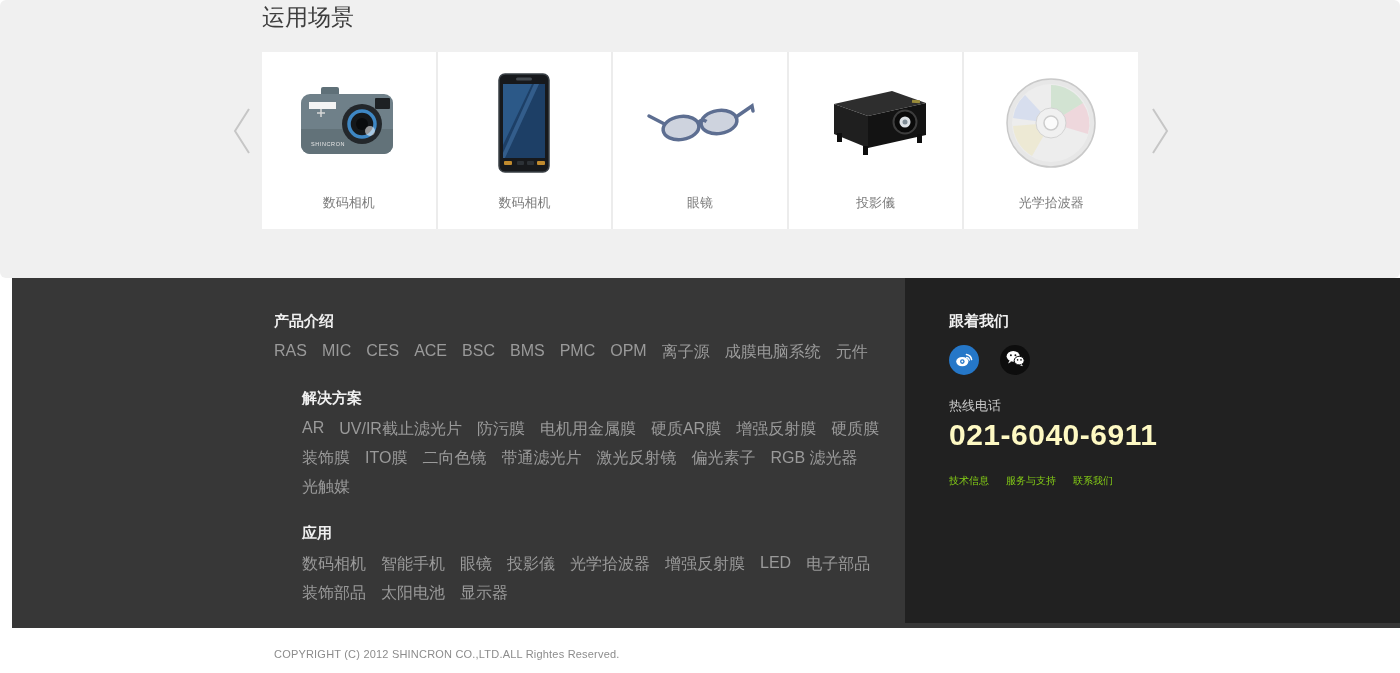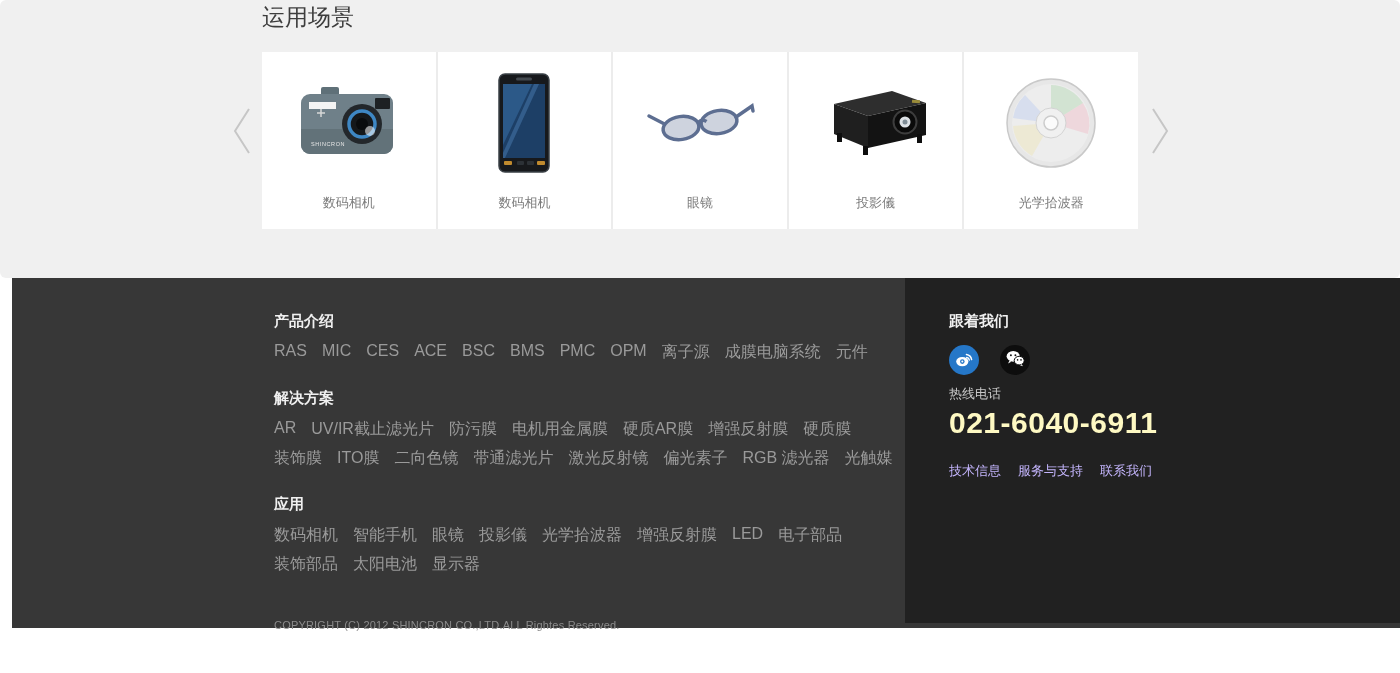--- a/index.html
+++ b/index.html
@@ -19,35 +19,35 @@
   .card-label { font-size:13px; color:#7b7b7b; margin-bottom:17px; }
   .arrow-btn { position:absolute; top:102px; width:40px; height:60px; background:none; border:none; padding:0; cursor:pointer;
                display:flex; align-items:center; justify-content:center; }
   .arrow-prev { left:222px; }
   .arrow-next { left:1140px; }
   
   .footer { position:absolute; top:278px; left:12px; width:1400px; height:350px; background:#373737; }
   .footer-right-bg { position:absolute; top:0; right:0; width:507px; height:345px; background:#212121; }
   .footer-left { position:absolute; left:262px; top:34px; width:630px; }
   .ftitle { margin:0 0 11px 0; font-size:15px; font-weight:600; color:#f0f0f0; }
-  .fsec + .fsec { margin-top:26px; }
+  .fsec + .fsec { margin-top:26px;margin-left:28px; }
   .linkrow { display:flex; flex-wrap:wrap; column-gap:15px; row-gap:8px; }
   .linkrow a { font-size:16px; color:#9a9a9a; text-decoration:none; cursor:pointer; white-space:nowrap; }
   .copyright { margin-top:44px; font-size:11px; color:#8c8c8c; letter-spacing:0.2px; }
   .footer-right { position:absolute; left:937px; top:34px; width:420px; }
   .social-row { display:flex; gap:21px; margin-top:14px; }
   .social-btn { width:30px; height:30px; border-radius:50%; border:none; padding:0; cursor:pointer;
                 display:flex; align-items:center; justify-content:center; }
   .weibo { background:#2577c8; }
   .wechat { background:#0d0d0d; }
-  .hotline-label { margin-top:10px; font-size:13px; color:#c9c9c9; }
+  .hotline-label { margin-top:22px; font-size:13px; color:#c9c9c9; }
   .hotline-number { margin-top:3px; font-size:30px; font-weight:bold; color:#fef9c3; letter-spacing:0.5px; }
   .email { margin-top:16px; font-size:15px; color:#9a9a9a; cursor:pointer; }
   .bottom-links { margin-top:22px; display:flex; gap:17px; }
-  .bottom-links a { font-size:13px; color:#c4b5fd; text-decoration:none; cursor:pointer; }
+  .bottom-links a { font-size:10px; color:#84cc16; text-decoration:none; cursor:pointer; }
 </style>
 </head>
 <body>
 
 <div class="apps-section">
   <h2 class="apps-title">运用场景</h2>
 
   <button class="arrow-btn arrow-prev">
     <span>
       <svg width="24" height="52" viewBox="0 0 24 52">

